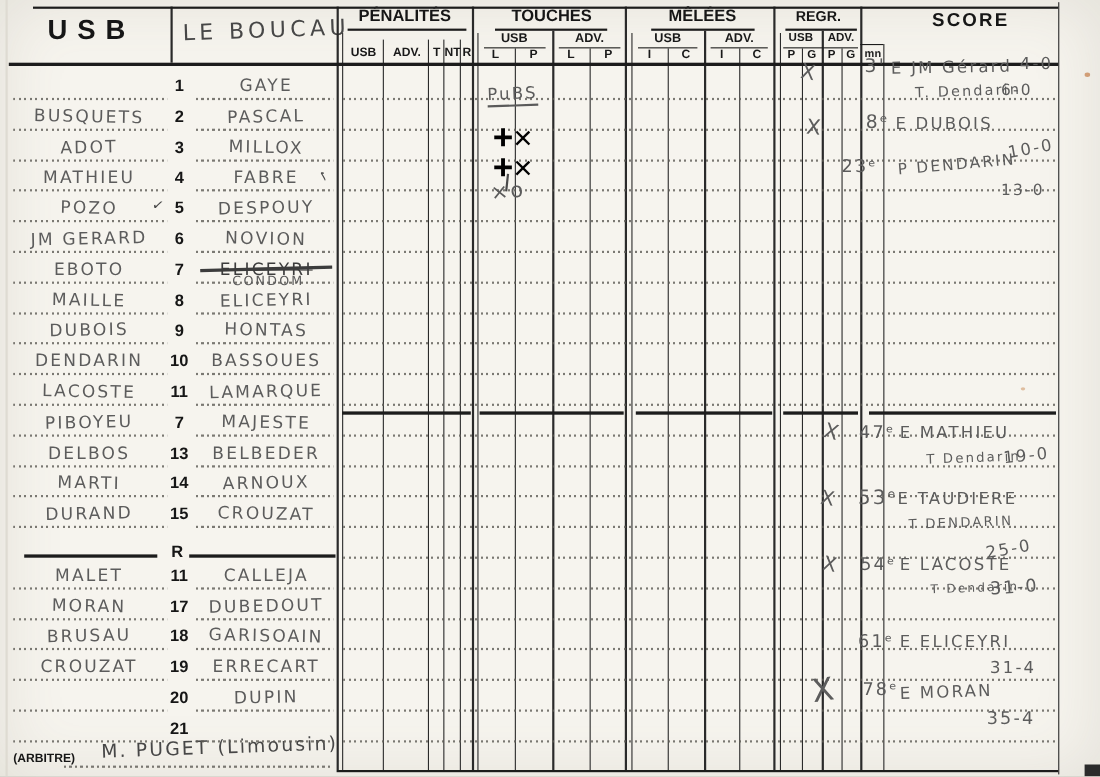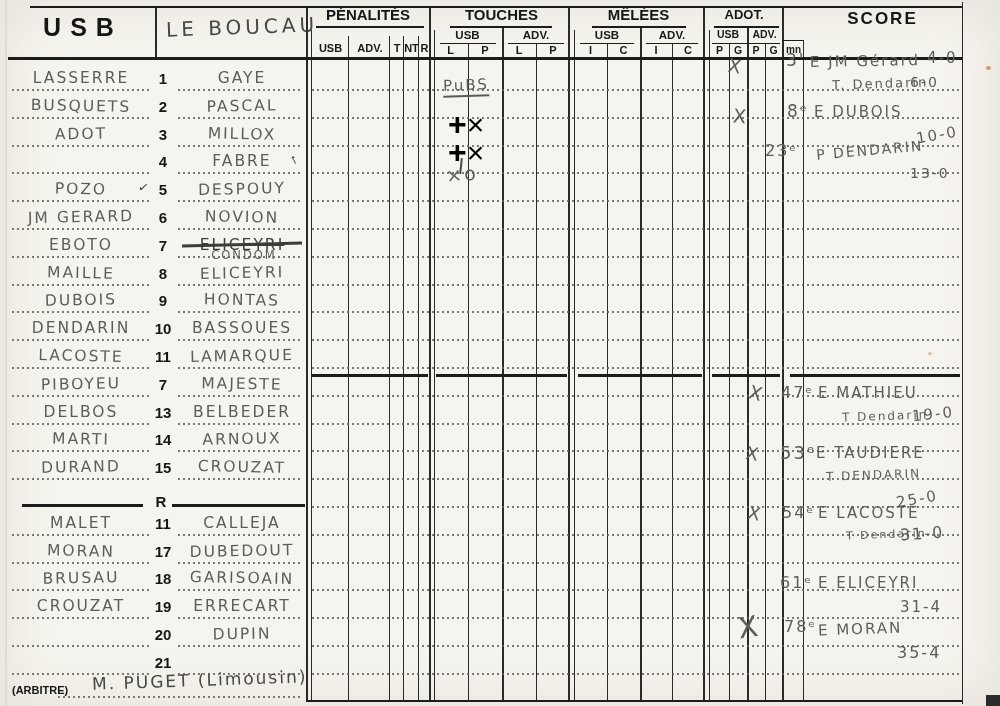--- a/index.html
+++ b/index.html
@@ -29,21 +29,21 @@
   <div class="abs" style="left:986px;top:695px;width:14px;height:11px;background:#2b2b2b;"></div>
   <div class="abs" style="left:986px;top:66px;width:5px;height:4px;background:#c98a5a;border-radius:50%;opacity:.8;"></div>
   <div class="abs" style="left:928px;top:352px;width:4px;height:3px;background:#d09a6a;border-radius:50%;opacity:.6;"></div>
 
   <div class="abs printed center" style="left:18px;top:13px;width:130px;font-size:25px;letter-spacing:9px;">USB</div>
   <div class="abs hw hwd" style="left:166px;top:15px;font-size:20px;letter-spacing:4px;transform:rotate(-2deg);">LE BOUCAU</div>
 
   <div class="abs printed center" style="left:306px;top:6px;width:124px;font-size:15px;">PÉNALITÉS</div>
   <div class="abs printed center" style="left:433px;top:6px;width:137px;font-size:15px;">TOUCHES</div>
   <div class="abs printed center" style="left:573px;top:6px;width:131px;font-size:15px;">MÊLÉES</div>
-  <div class="abs printed center" style="left:706px;top:7px;width:76px;font-size:13px;">ADOT.</div>
+  <div class="abs printed center" style="left:706px;top:7px;width:76px;font-size:13px;">REGR.</div>
   <div class="abs printed center" style="left:803px;top:9px;width:159px;font-size:17px;letter-spacing:2px;">SCORE</div>
   <div class="abs" style="left:784px;top:44px;width:19px;font-size:10px;color:#222;font-weight:bold;text-align:center;">mn</div>
 
   <span class="sub" style="left:311px;top:42px;width:39px;font-size:11px;">USB</span>
   <span class="sub" style="left:350px;top:42px;width:40px;font-size:11px;">ADV.</span>
   <span class="sub" style="left:390px;top:42px;width:14px;font-size:11px;">T</span>
   <span class="sub" style="left:404px;top:42px;width:15px;font-size:11px;">NT</span>
   <span class="sub" style="left:419px;top:42px;width:11px;font-size:11px;">R</span>
 
   <span class="sub" style="left:433px;top:29px;width:69px;font-size:11.5px;">USB</span>
@@ -135,35 +135,35 @@
     <div class="dot" style="left: 312px; top: 478px; width: 648px;"></div>
     <div class="dot" style="left: 312px; top: 506px; width: 648px;"></div>
     <div class="dot" style="left: 312px; top: 534px; width: 648px;"></div>
     <div class="dot" style="left: 312px; top: 562px; width: 648px;"></div>
     <div class="dot" style="left: 312px; top: 589px; width: 648px;"></div>
     <div class="dot" style="left: 312px; top: 617px; width: 648px;"></div>
     <div class="dot" style="left: 312px; top: 645px; width: 648px;"></div>
     <div class="dot" style="left: 312px; top: 673px; width: 648px;"></div>
     <div class="dot" style="left: 12px; top: 89px; width: 140px;"></div>
     <div class="dot" style="left: 178px; top: 89px; width: 125px;"></div>
-    <div class="abs hw rname center" style="left: 10px; top: 67px; width: 142px; transform: rotate(0deg);">LASSERRE</div>
     <div class="abs printed center" style="left: 150px; top: 70px; width: 26px; font-size: 15px;">1</div>
     <div class="abs hw rname center" style="left: 178px; top: 67px; width: 128px; transform: rotate(0deg);">GAYE</div>
     <div class="dot" style="left: 12px; top: 117px; width: 140px;"></div>
     <div class="dot" style="left: 178px; top: 117px; width: 125px;"></div>
     <div class="abs hw rname center" style="left: 10px; top: 95px; width: 142px; transform: rotate(1.2deg);">BUSQUETS</div>
     <div class="abs printed center" style="left: 150px; top: 98px; width: 26px; font-size: 15px;">2</div>
     <div class="abs hw rname center" style="left: 178px; top: 95px; width: 128px; transform: rotate(-1.2deg);">PASCAL</div>
     <div class="dot" style="left: 12px; top: 145px; width: 140px;"></div>
     <div class="dot" style="left: 178px; top: 145px; width: 125px;"></div>
     <div class="abs hw rname center" style="left: 10px; top: 123px; width: 142px; transform: rotate(-1.2deg);">ADOT</div>
     <div class="abs printed center" style="left: 150px; top: 126px; width: 26px; font-size: 15px;">3</div>
     <div class="abs hw rname center" style="left: 178px; top: 123px; width: 128px; transform: rotate(1.2deg);">MILLOX</div>
     <div class="dot" style="left: 12px; top: 172px; width: 140px;"></div>
     <div class="dot" style="left: 178px; top: 172px; width: 125px;"></div>
+    <div class="abs hw rname center" style="left: 10px; top: 150px; width: 142px; transform: rotate(0deg);">MATHIEU</div>
     <div class="abs printed center" style="left: 150px; top: 153px; width: 26px; font-size: 15px;">4</div>
     <div class="abs hw rname center" style="left: 178px; top: 150px; width: 128px; transform: rotate(0deg);">FABRE</div>
     <span class="abs hw hwd" style="left: 287px; top: 154px; font-size: 12px; transform: rotate(115deg);">✓</span>
     <div class="dot" style="left: 12px; top: 200px; width: 140px;"></div>
     <div class="dot" style="left: 178px; top: 200px; width: 125px;"></div>
     <div class="abs hw rname center" style="left: 10px; top: 178px; width: 142px; transform: rotate(1.2deg);">POZO</div>
     <div class="abs printed center" style="left: 150px; top: 181px; width: 26px; font-size: 15px;">5</div>
     <div class="abs hw rname center" style="left: 178px; top: 178px; width: 128px; transform: rotate(-1.2deg);">DESPOUY</div>
     <span class="abs hw hwd" style="left: 138px; top: 180px; font-size: 13px; transform: rotate(10deg);">✓</span>
     <div class="dot" style="left: 12px; top: 228px; width: 140px;"></div>

